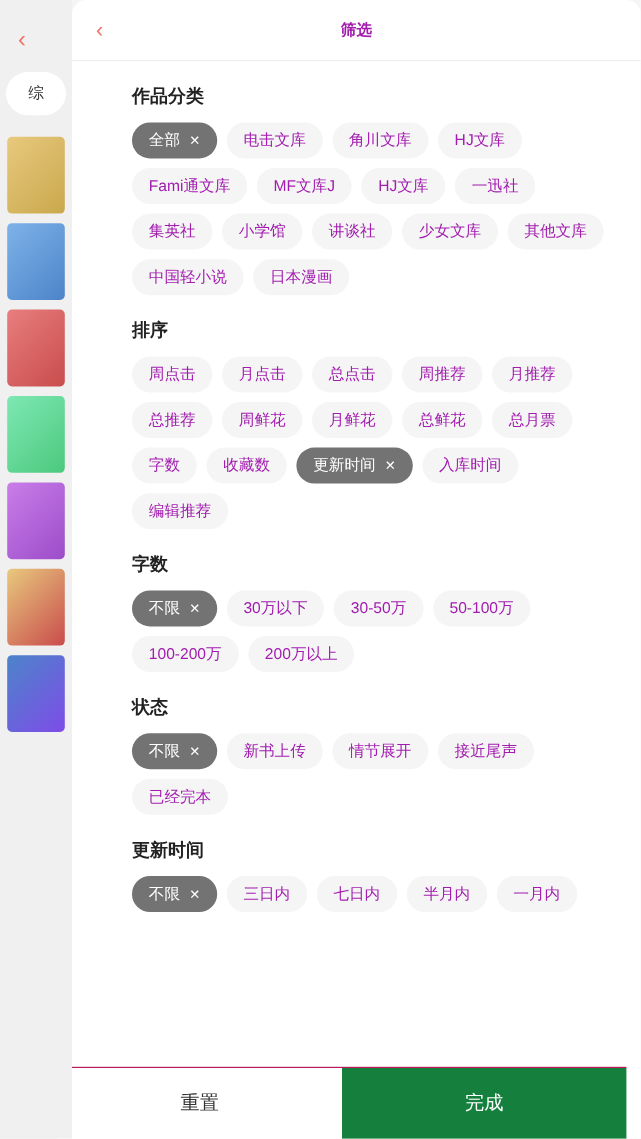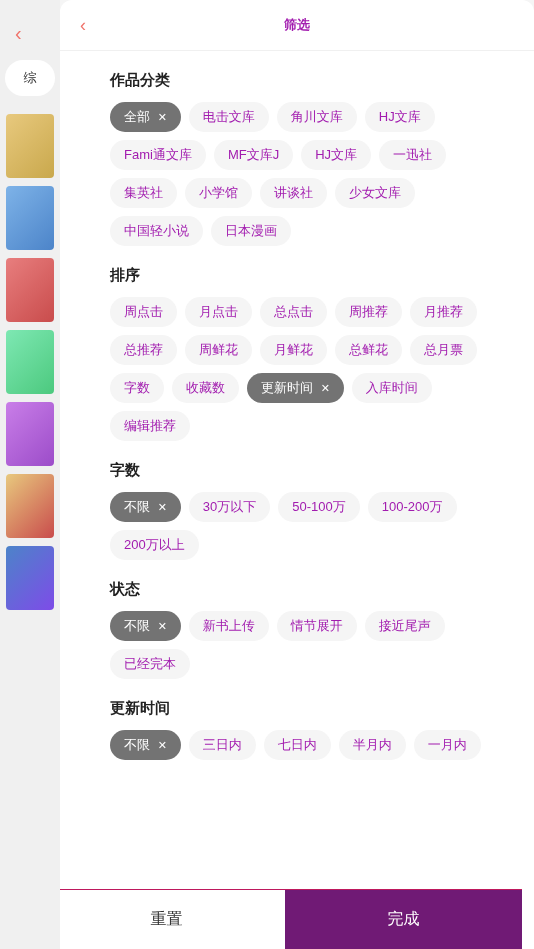--- a/index.html
+++ b/index.html
@@ -180,21 +180,21 @@
     }
 
     .confirm-btn {
       flex: 1;
       display: flex;
       align-items: center;
       justify-content: center;
       font-size: 16px;
       color: #fff;
       cursor: pointer;
-      background: #701a75;
+      background: #15803d;
       border: none;
     }
 
     
     .screen-back {
       position: absolute;
       left: 15px;
       top: 22px;
       color: #f0736b;
       font-size: 20px;
@@ -239,20 +239,21 @@
         <button class="tag">角川文库</button>
         <button class="tag">HJ文库</button>
         <button class="tag">Fami通文库</button>
         <button class="tag">MF文库J</button>
         <button class="tag">HJ文库</button>
         <button class="tag">一迅社</button>
         <button class="tag">集英社</button>
         <button class="tag">小学馆</button>
         <button class="tag">讲谈社</button>
         <button class="tag">少女文库</button>
+        <button class="tag">其他文库</button>
         <button class="tag">中国轻小说</button>
         <button class="tag">日本漫画</button>
       </div>
     </div>
 
     <div class="section">
       <div class="section-title">排序</div>
       <div class="tags-wrap">
         <button class="tag">周点击</button>
         <button class="tag">月点击</button>
@@ -270,20 +271,21 @@
         <button class="tag">入库时间</button>
         <button class="tag">编辑推荐</button>
       </div>
     </div>
 
     <div class="section">
       <div class="section-title">字数</div>
       <div class="tags-wrap">
         <button class="tag active">不限 <span class="close">✕</span></button>
         <button class="tag">30万以下</button>
+        <button class="tag">30-50万</button>
         <button class="tag">50-100万</button>
         <button class="tag">100-200万</button>
         <button class="tag">200万以上</button>
       </div>
     </div>
 
     <div class="section">
       <div class="section-title">状态</div>
       <div class="tags-wrap">
         <button class="tag active">不限 <span class="close">✕</span></button>

